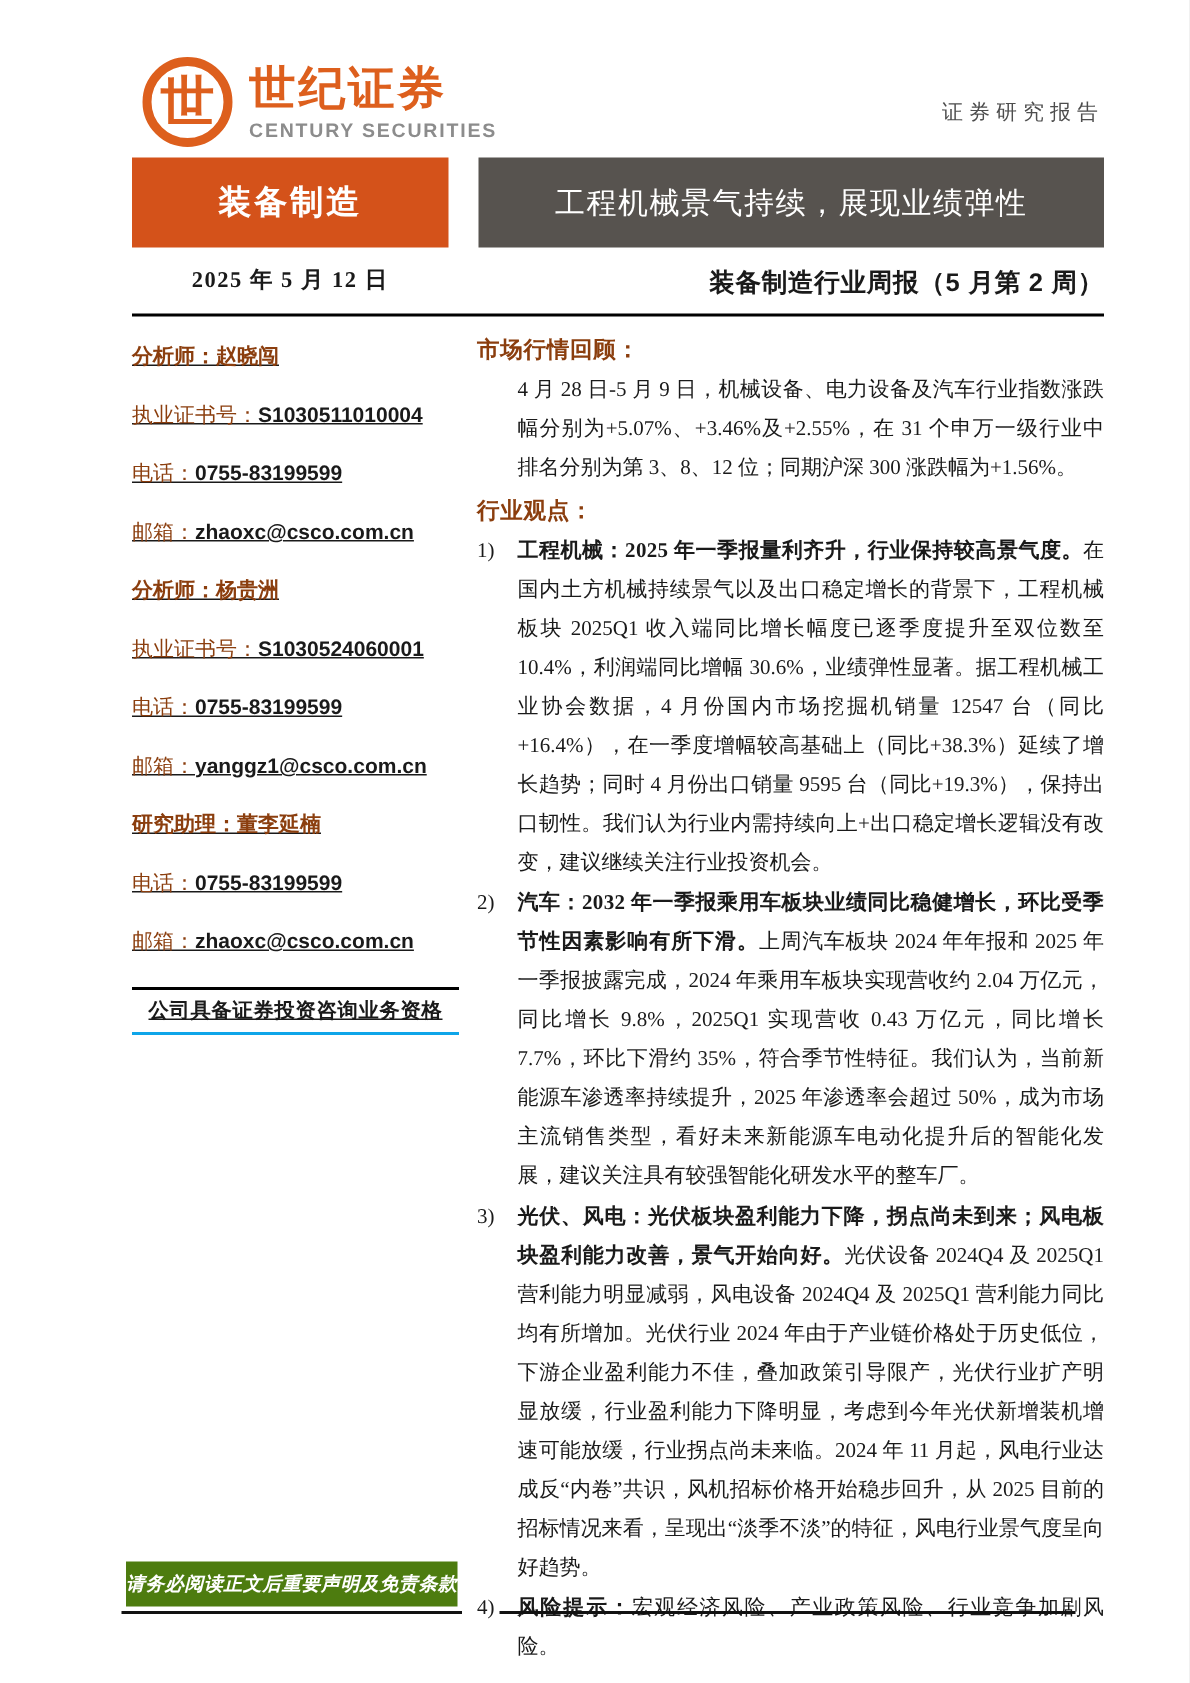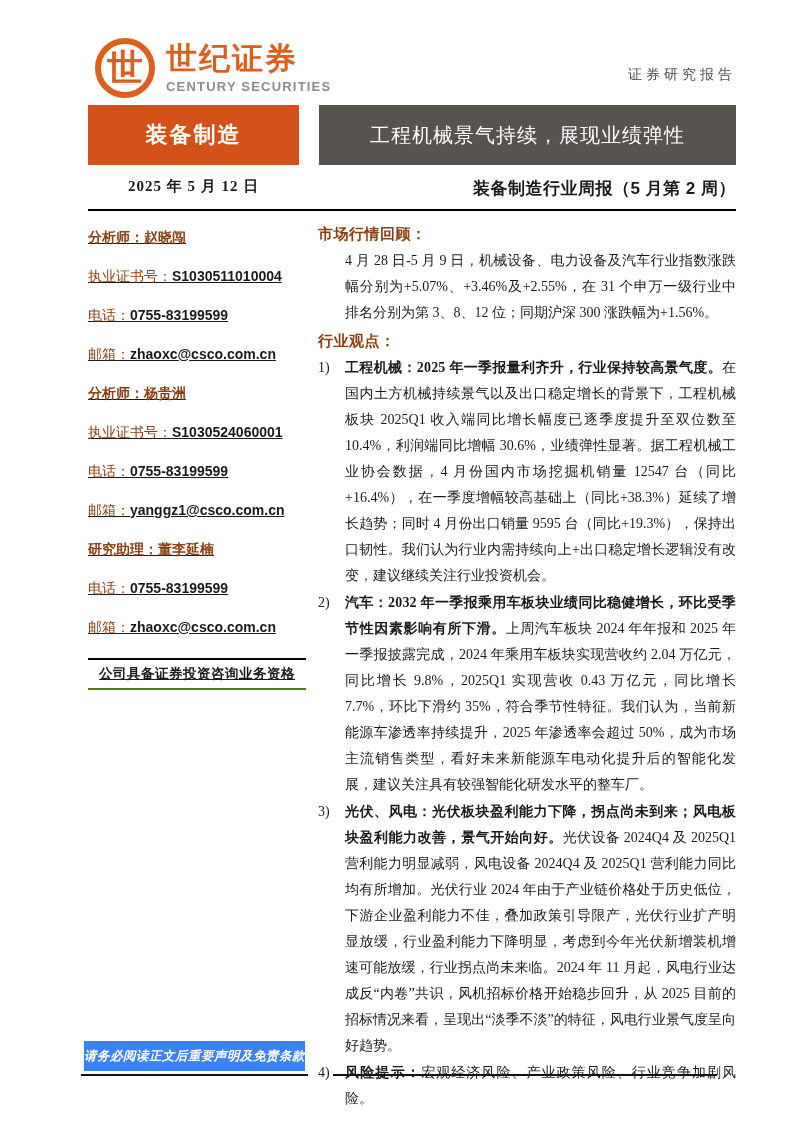--- a/index.html
+++ b/index.html
@@ -68,41 +68,41 @@
   .analyst-name {
     font-family: "Liberation Sans", sans-serif;
     font-size: 14px; font-weight: bold; color: #8B3E0E;
     margin: 8px 0 2px 0;
   }
   .field { font-size: 14px; margin: 21px 0; white-space: nowrap; }
   .flabel { color: #8B3E0E; }
   .fvalue { font-family: "Liberation Sans", sans-serif; font-weight: 600; color: #1a1a1a; }
   .qualification {
     margin-top: 12px; padding: 5px 0;
-    border-top: 2px solid #000; border-bottom: 2px solid #4d7c0f;
+    border-top: 2px solid #000; border-bottom: 2px solid #0ea5e9;
     text-align: center; font-weight: bold; font-size: 13.5px; letter-spacing: 0.5px;
   }
   .main { flex: 1; margin-left: 12px; padding-top: 2px; }
   .heading {
     color: #8B3E0E; font-weight: bold; font-size: 15px;
     line-height: 26px; letter-spacing: 0.5px;
   }
   .para {
     margin: 1px 0 2px 27px; font-size: 14px; line-height: 26px;
     text-align: justify;
   }
   .item { display: flex; margin: 1px 0; }
   .item-num { width: 27px; flex: none; font-size: 14px; line-height: 26px; }
   .item-body { flex: 1; font-size: 14px; line-height: 26px; text-align: justify; }
   .item-body b { letter-spacing: 0.2px; }
   
   .footer { position: absolute; left: 0; top: 1041px; width: 793px; height: 44px; }
   .footer-box {
     position: absolute; left: 84px; top: 0; width: 221px; height: 30px;
-    background: #3b82f6; color: #ffffff;
+    background: #4d7c0f; color: #ffffff;
     display: flex; align-items: center; justify-content: center;
     font-style: italic; font-weight: bold; font-size: 12.5px; letter-spacing: 0.5px;
   }
   .footer-line-left  { position: absolute; left: 81px;  top: 33px; width: 227px; height: 2px; background: #111; }
   .footer-line-right { position: absolute; left: 333px; top: 33px; width: 384px; height: 2px; background: #111; }
 </style>
 </head>
 <body>
 
 <div class="page">

